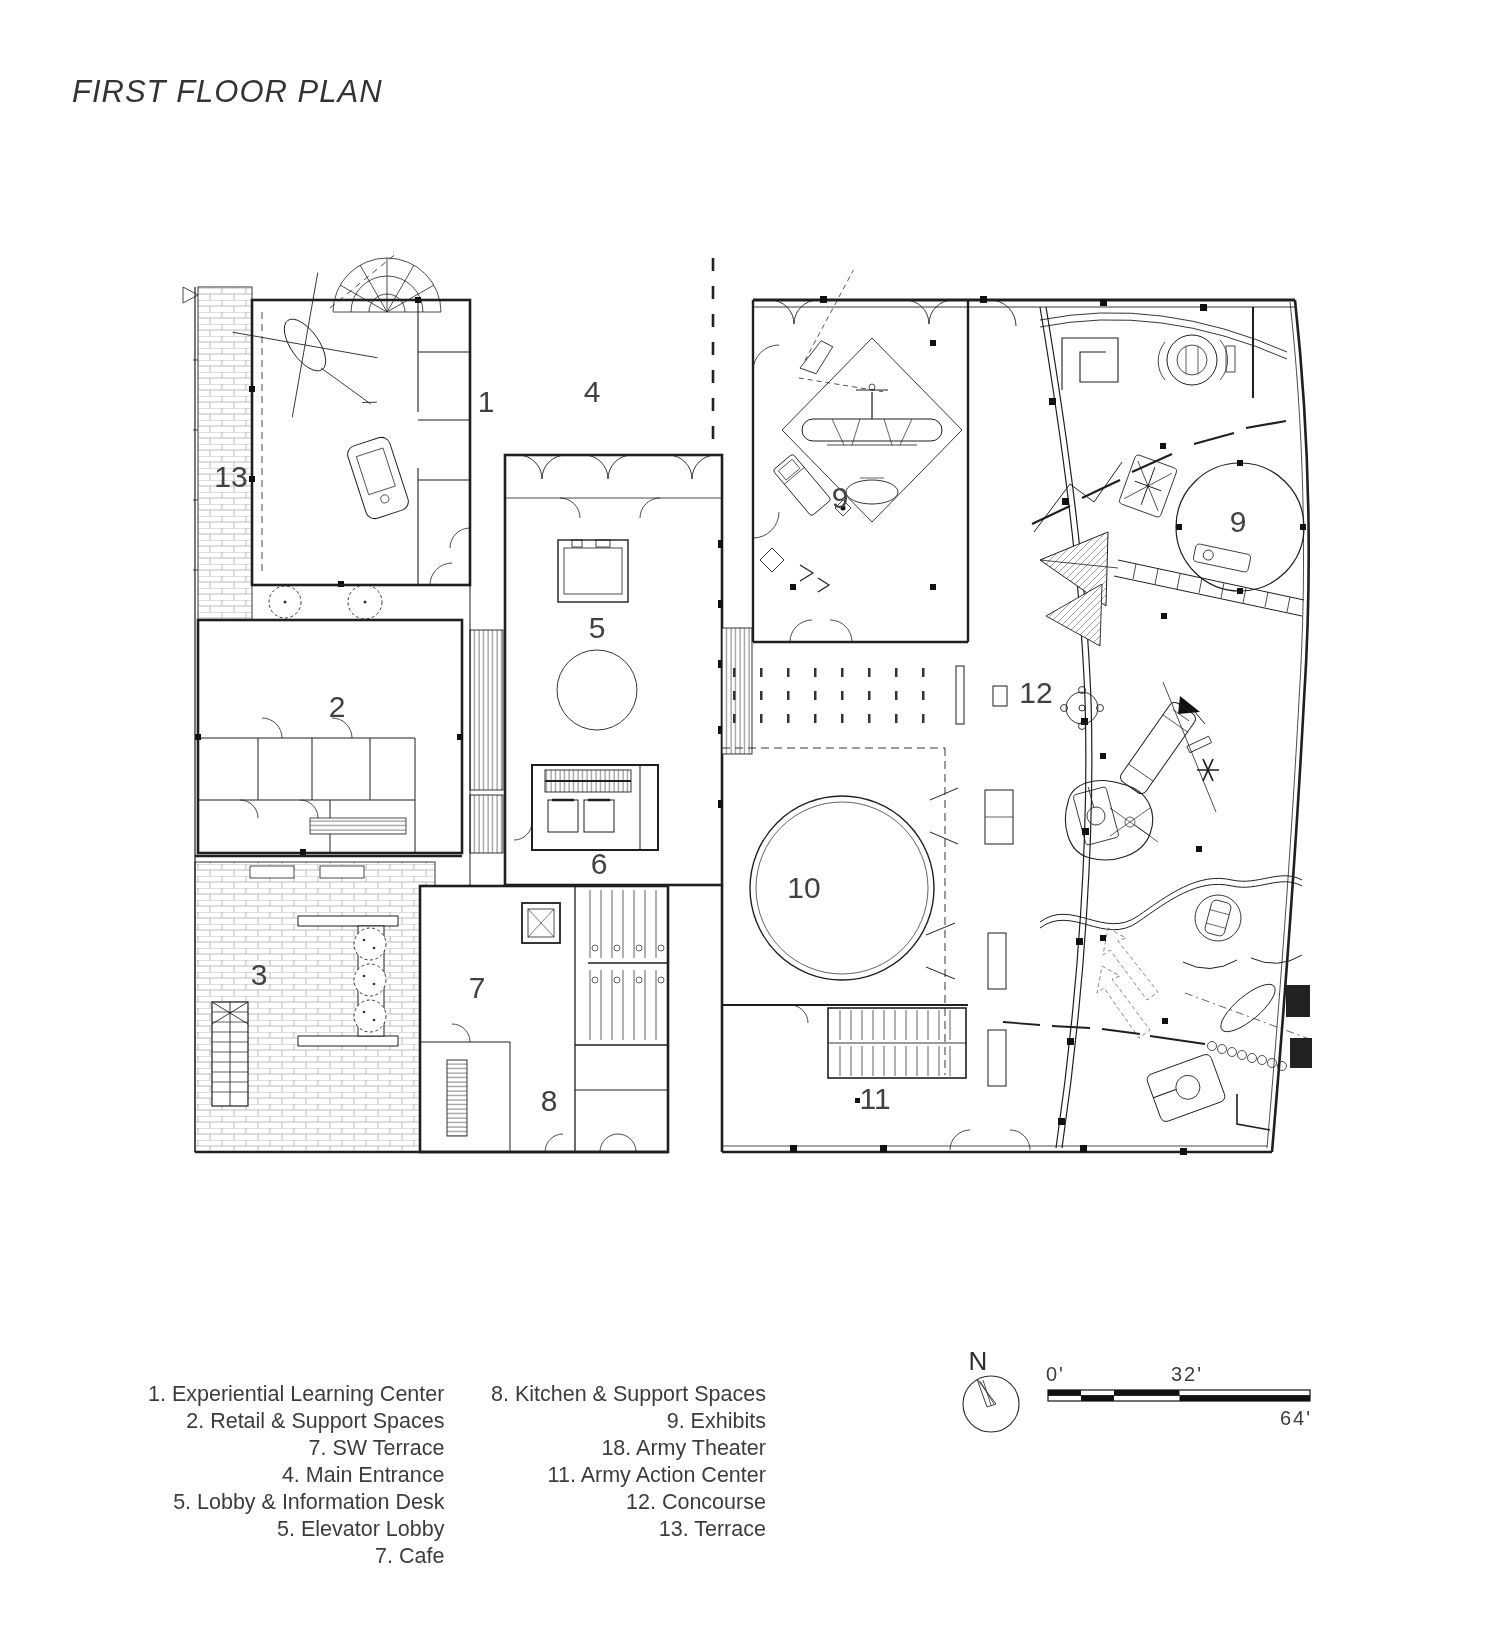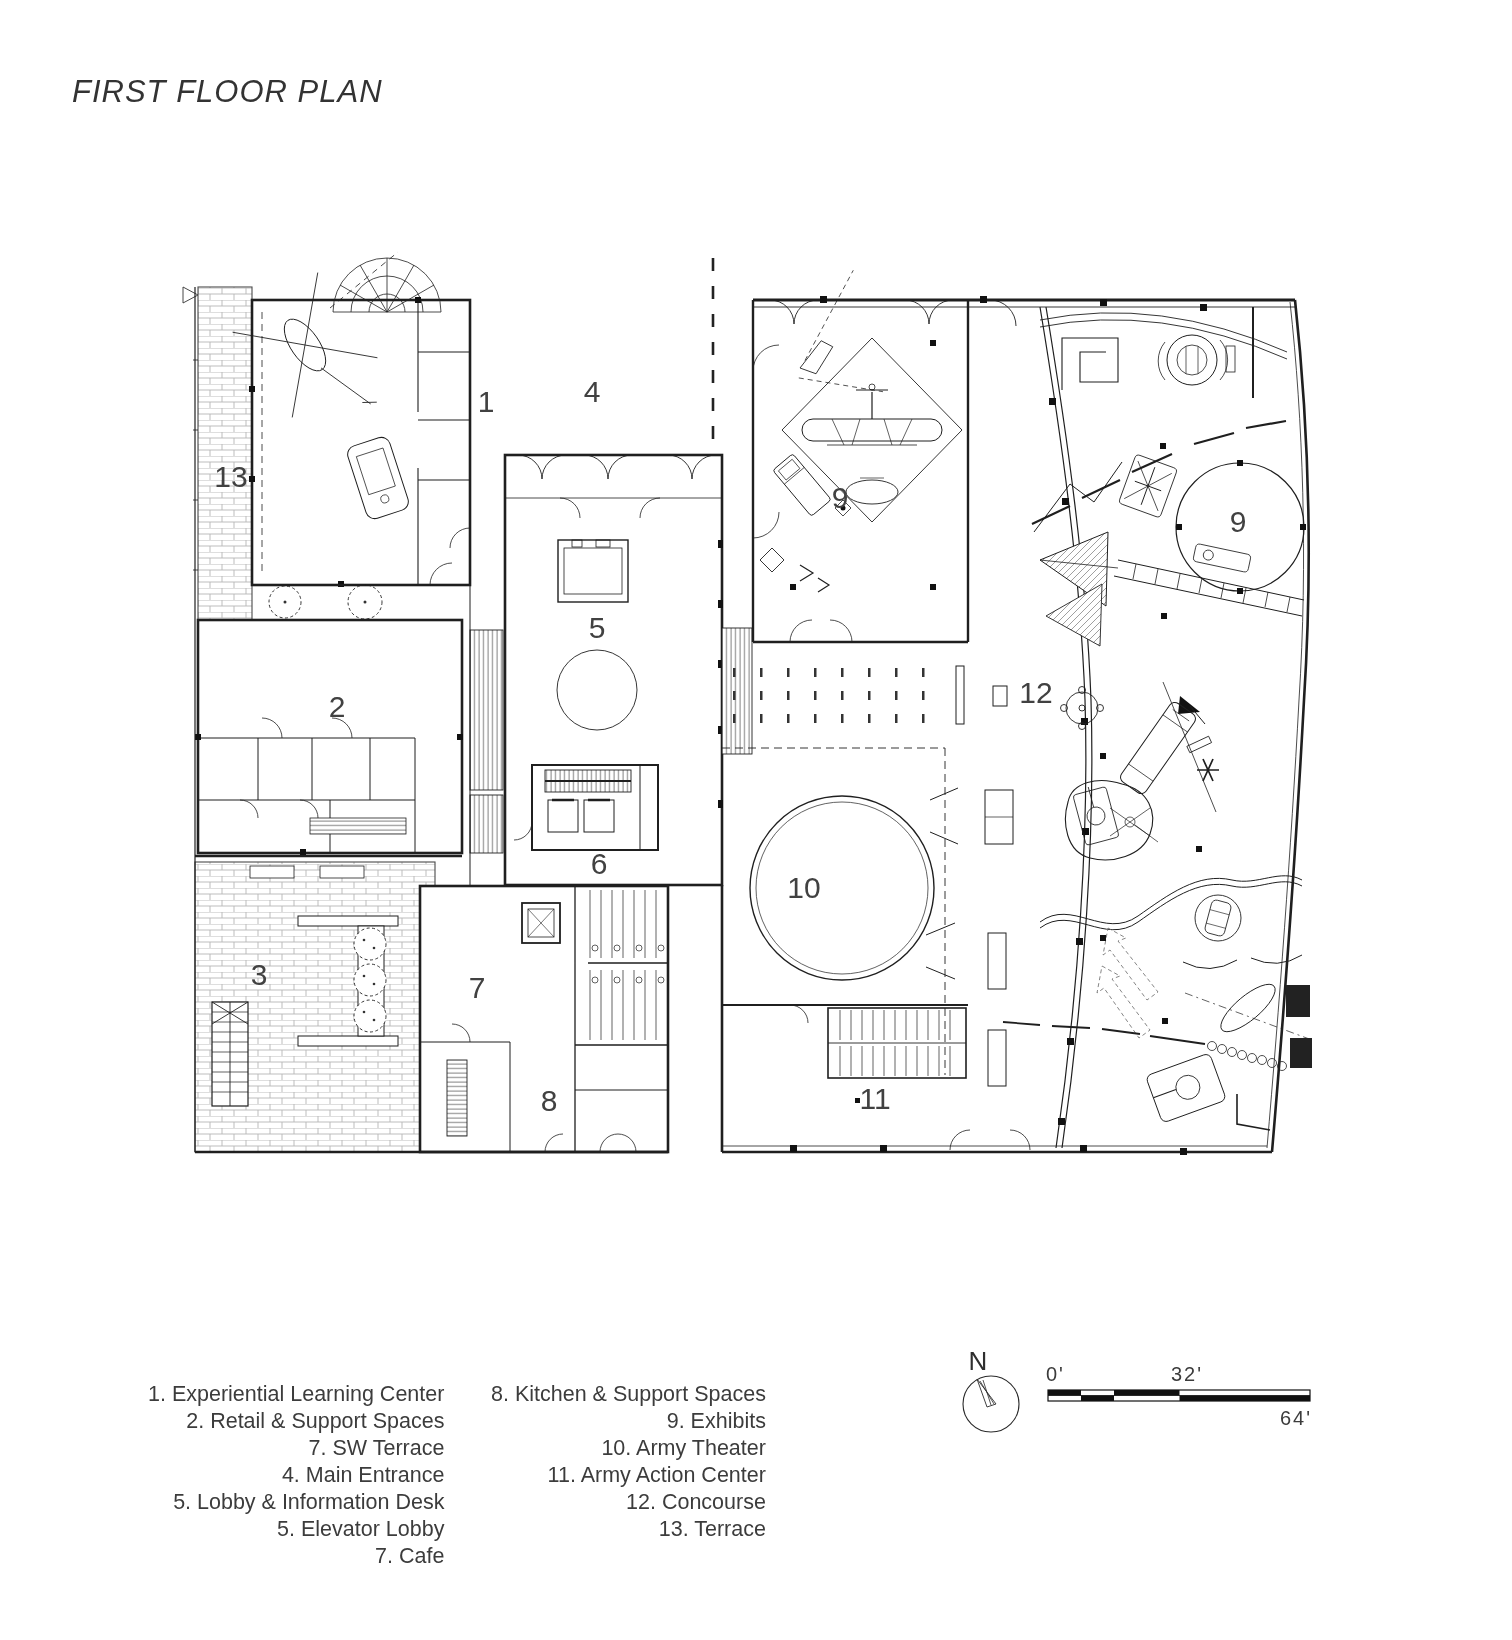--- a/index.html
+++ b/index.html
@@ -499,21 +499,21 @@
     <li>2. Retail &amp; Support Spaces</li>
     <li>7. SW Terrace</li>
     <li>4. Main Entrance</li>
     <li>5. Lobby &amp; Information Desk</li>
     <li>5. Elevator Lobby</li>
     <li>7. Cafe</li>
   </ul>
 <ul class="legend" id="legend-col-2">
     <li>8. Kitchen &amp; Support Spaces</li>
     <li>9. Exhibits</li>
-    <li>10. Army Theater</li>
+    <li>18. Army Theater</li>
     <li>11. Army Action Center</li>
     <li>12. Concourse</li>
     <li>13. Terrace</li>
   </ul>
 
 <div class="north-label">N</div>
 <div class="scale-label" id="scale-0">0'</div>
 <div class="scale-label" id="scale-32">32'</div>
 <div class="scale-label" id="scale-64">64'</div>
 

